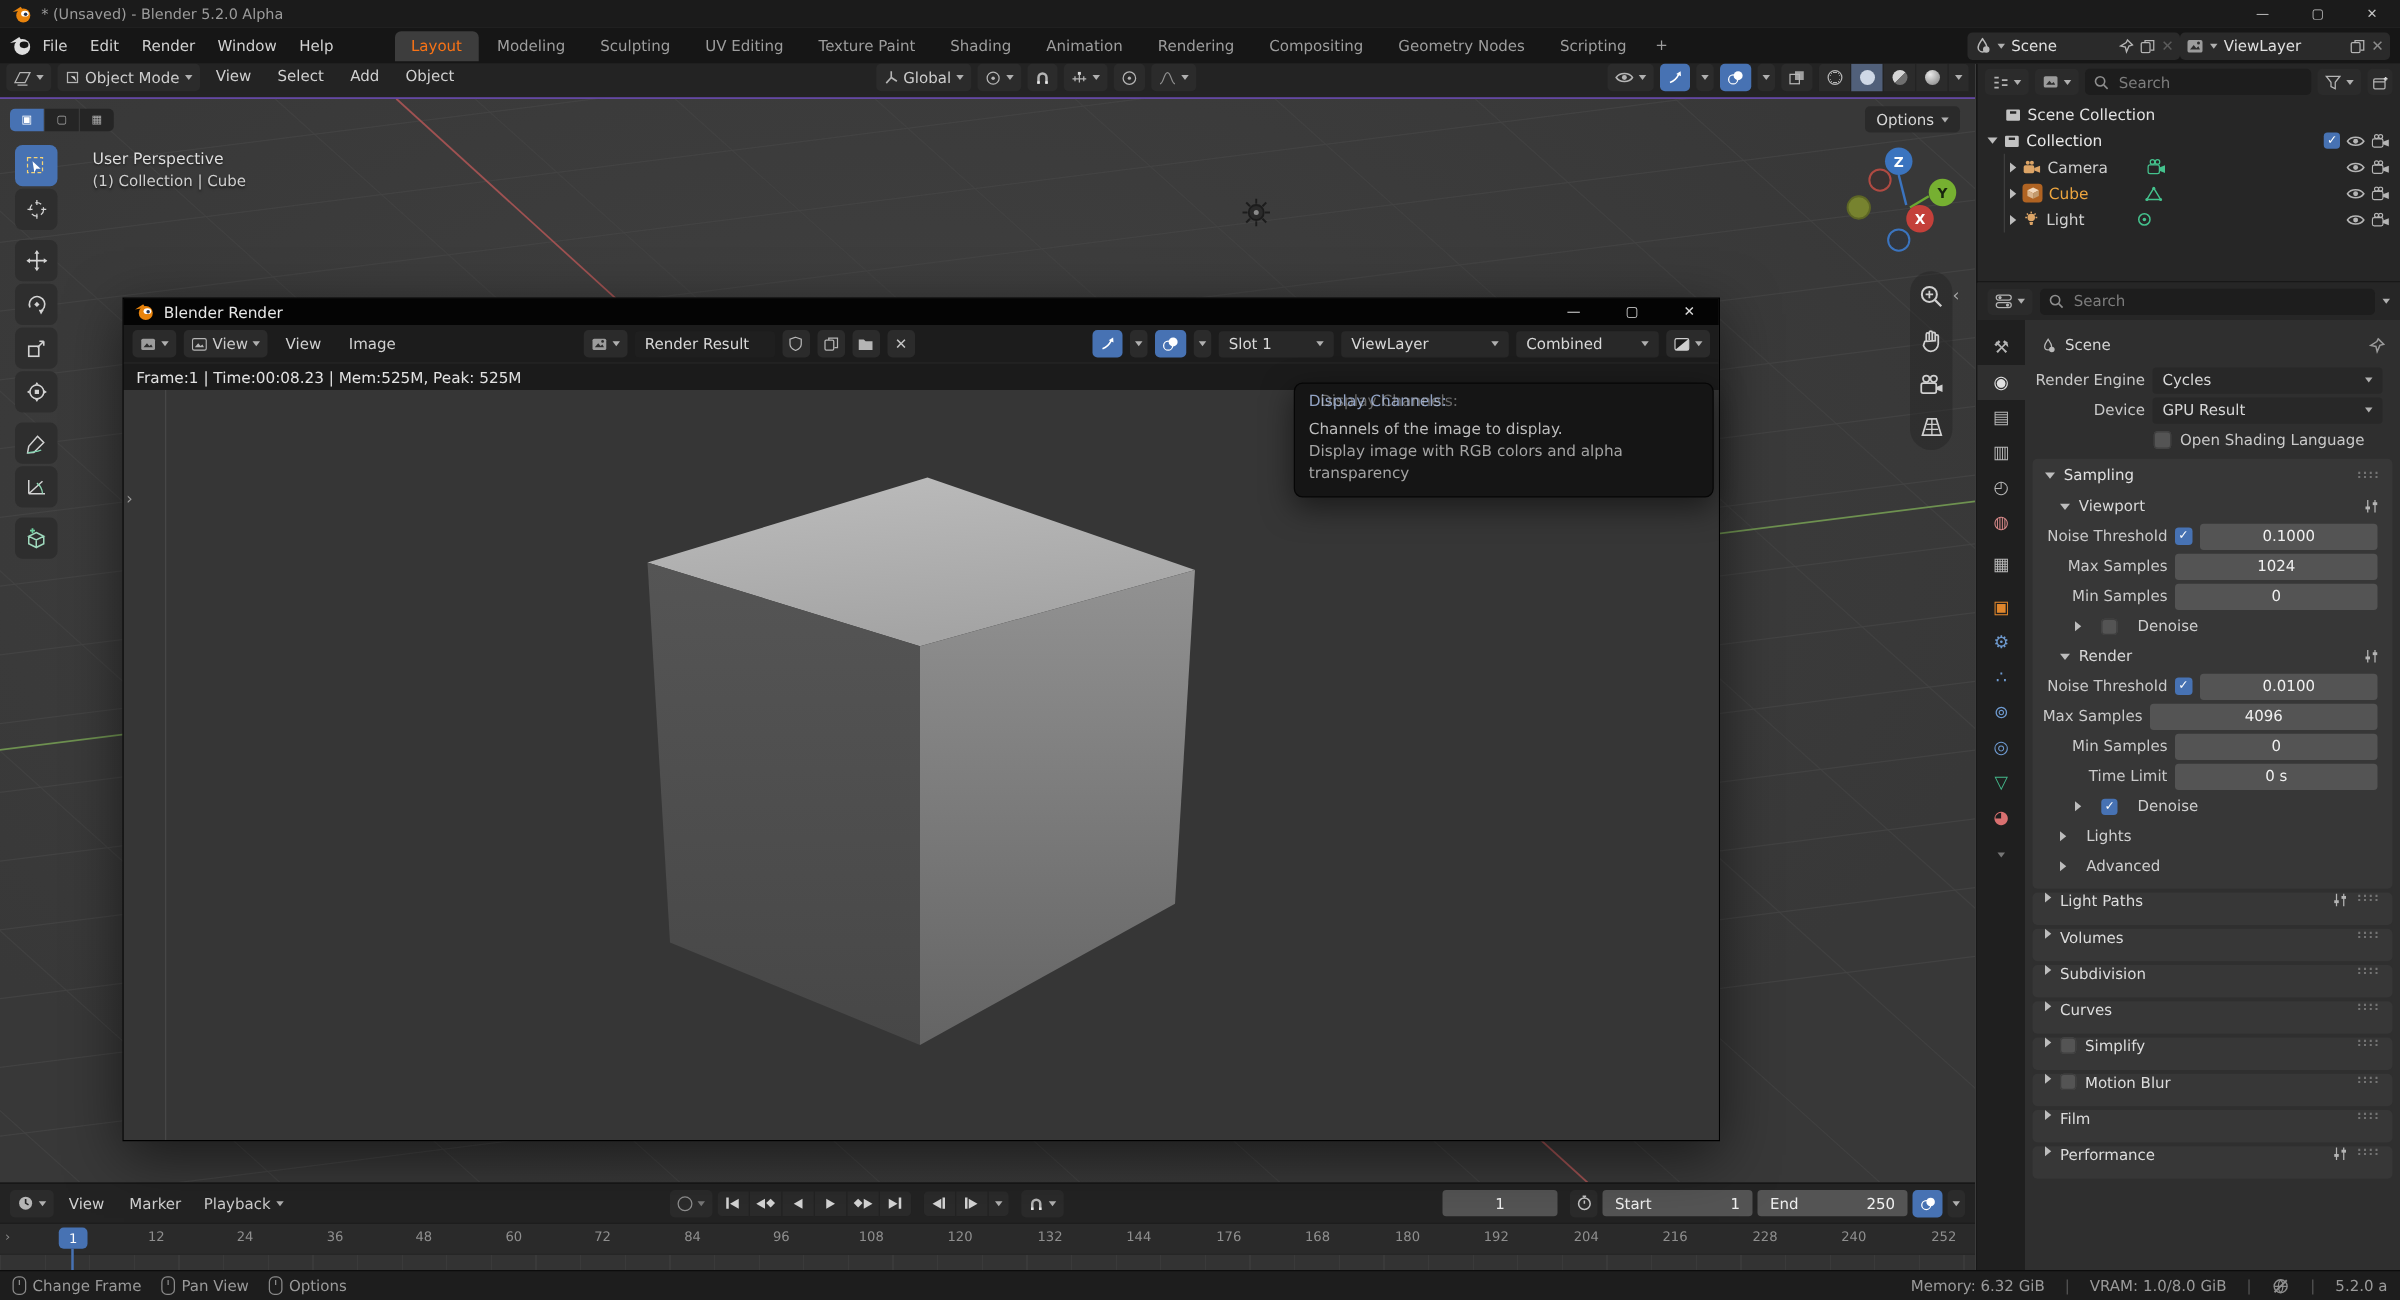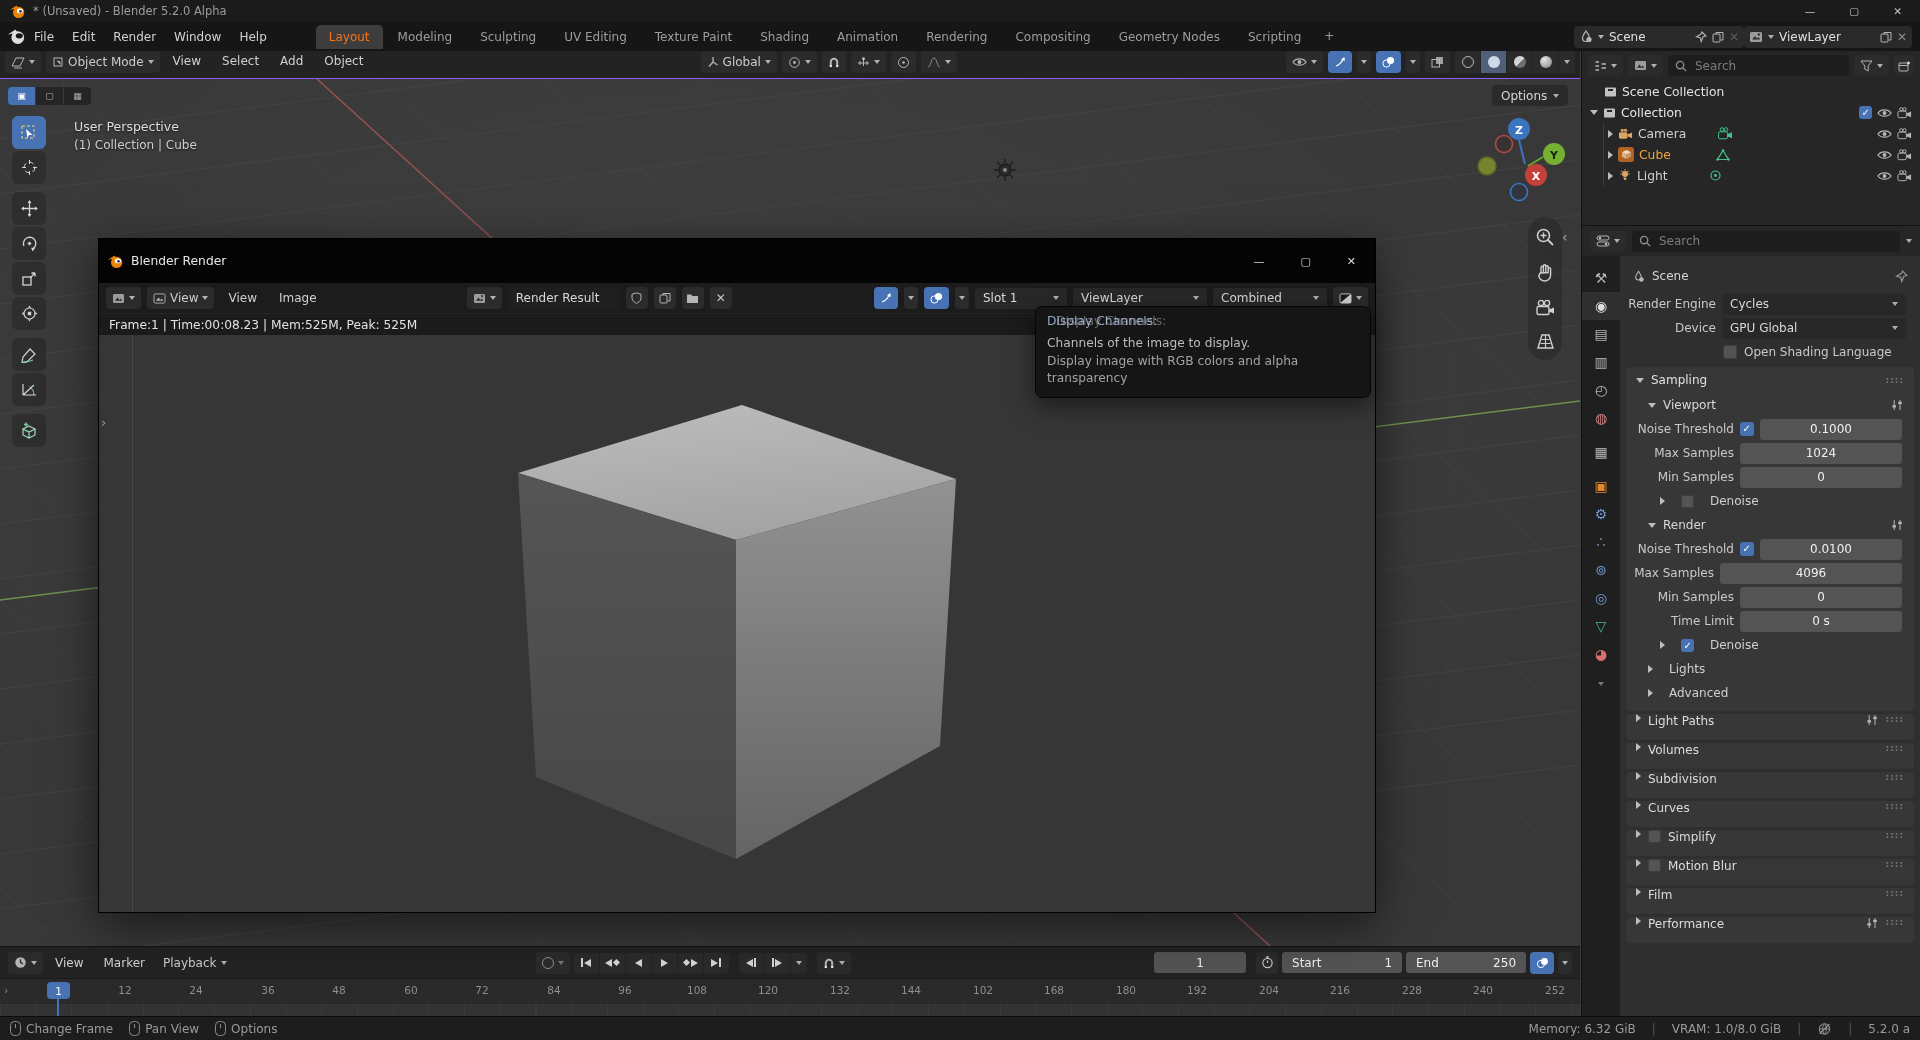--- a/index.html
+++ b/index.html
@@ -87,21 +87,21 @@
   .pill{position:absolute;left:47px;top:3px;width:23px;height:17px;background:#4772b3;border-radius:4px;color:#fff;display:flex;align-items:center;justify-content:center;font-size:10.5px}
   .cfline{position:absolute;left:57px;top:20px;width:2px;height:30px;background:#4772b3}
   
   .sb{left:0;top:1016px;width:1920px;height:24px;background:#1d1d1d;border-top:1px solid #0c0c0c;display:flex;align-items:center;gap:16px;padding:0 10px;box-sizing:border-box;color:#9a9a9a}
   .hint{display:flex;align-items:center;gap:5px}
   .mouse{width:9px;height:13px;border:1px solid #8a8a8a;border-radius:4.5px;position:relative;display:inline-block;flex:none}
   .mouse::after{content:"";position:absolute;left:3.5px;top:1.5px;width:1px;height:4px;background:#8a8a8a}
   .sbsep{color:#555}
   
   .rw{left:98px;top:238px;width:1278px;height:675px;z-index:20;background:#363636;border:1px solid #000;box-sizing:border-box;box-shadow:0 12px 44px rgba(0,0,0,.55);display:flex;flex-direction:column;position:absolute}
-  .rwt{height:44px;background:#040404;display:flex;align-items:center;gap:8px;padding:0 9px;color:#e6e6e6;font-size:12.3px}
+  .rwt{height:21px;background:#040404;display:flex;align-items:center;gap:8px;padding:0 9px;color:#e6e6e6;font-size:12.3px}
   .rwwb{margin-left:auto;display:flex;gap:36px;padding-right:10px;color:#dcdcdc;font-size:11px}
   .rwb{height:30px;background:#1c1c1c;display:flex;align-items:center;gap:6px;padding:0 7px}
   .rws{height:21px;background:#1b1b1b;display:flex;align-items:center;padding:0 10px;color:#e2e2e2;font-size:12.2px;border-top:1px solid #242424}
   .rwc{flex:1;position:relative;background:#363636}
   .rwvline{position:absolute;left:33px;top:0;bottom:0;width:1px;background:#474747}
   
   .tip{left:1035px;top:306px;width:336px;z-index:40;background:#151515;border:1px solid #060606;border-radius:7px;padding:7px 11px 9px;box-sizing:border-box;box-shadow:0 8px 24px rgba(0,0,0,.5);position:absolute}
   .tipt{position:relative;height:16px;margin-bottom:5px;color:#92a3c4;font-size:12.3px}
   .tipt .ghost{position:absolute;left:9px;top:0;color:rgba(205,205,205,.45)}
   .tipl1{color:#bdbdbd;font-size:12.2px;line-height:1.45}
@@ -673,21 +673,21 @@
       <div class="prow">
         <span class="plabel">Render Engine</span>
         <span class="dd" style="width:168px;justify-content:space-between">
           <span>Cycles</span>
           <span class="chev"></span>
         </span>
       </div>
       <div class="prow">
         <span class="plabel">Device</span>
         <span class="dd" style="width:168px;justify-content:space-between">
-          <span>GPU Global</span>
+          <span>GPU Result</span>
           <span class="chev"></span>
         </span>
       </div>
       <div class="prow" style="justify-content:flex-end;gap:7px">
         <span class="cb"></span>
         <span style="width:162px;color:#c9c9c9">Open Shading Language</span>
       </div>
 
       <div class="pbox">
         <div class="pboxh">
@@ -926,21 +926,21 @@
       <span class="rlab" style="left:248px">36</span>
       <span class="rlab" style="left:319px">48</span>
       <span class="rlab" style="left:391px">60</span>
       <span class="rlab" style="left:462px">72</span>
       <span class="rlab" style="left:534px">84</span>
       <span class="rlab" style="left:605px">96</span>
       <span class="rlab" style="left:677px">108</span>
       <span class="rlab" style="left:748px">120</span>
       <span class="rlab" style="left:820px">132</span>
       <span class="rlab" style="left:891px">144</span>
-      <span class="rlab" style="left:963px">102</span>
+      <span class="rlab" style="left:963px">176</span>
       <span class="rlab" style="left:1034px">168</span>
       <span class="rlab" style="left:1106px">180</span>
       <span class="rlab" style="left:1177px">192</span>
       <span class="rlab" style="left:1249px">204</span>
       <span class="rlab" style="left:1320px">216</span>
       <span class="rlab" style="left:1392px">228</span>
       <span class="rlab" style="left:1463px">240</span>
       <span class="rlab" style="left:1535px">252</span>
       <span class="pill">1</span>
       <span class="cfline"></span>

